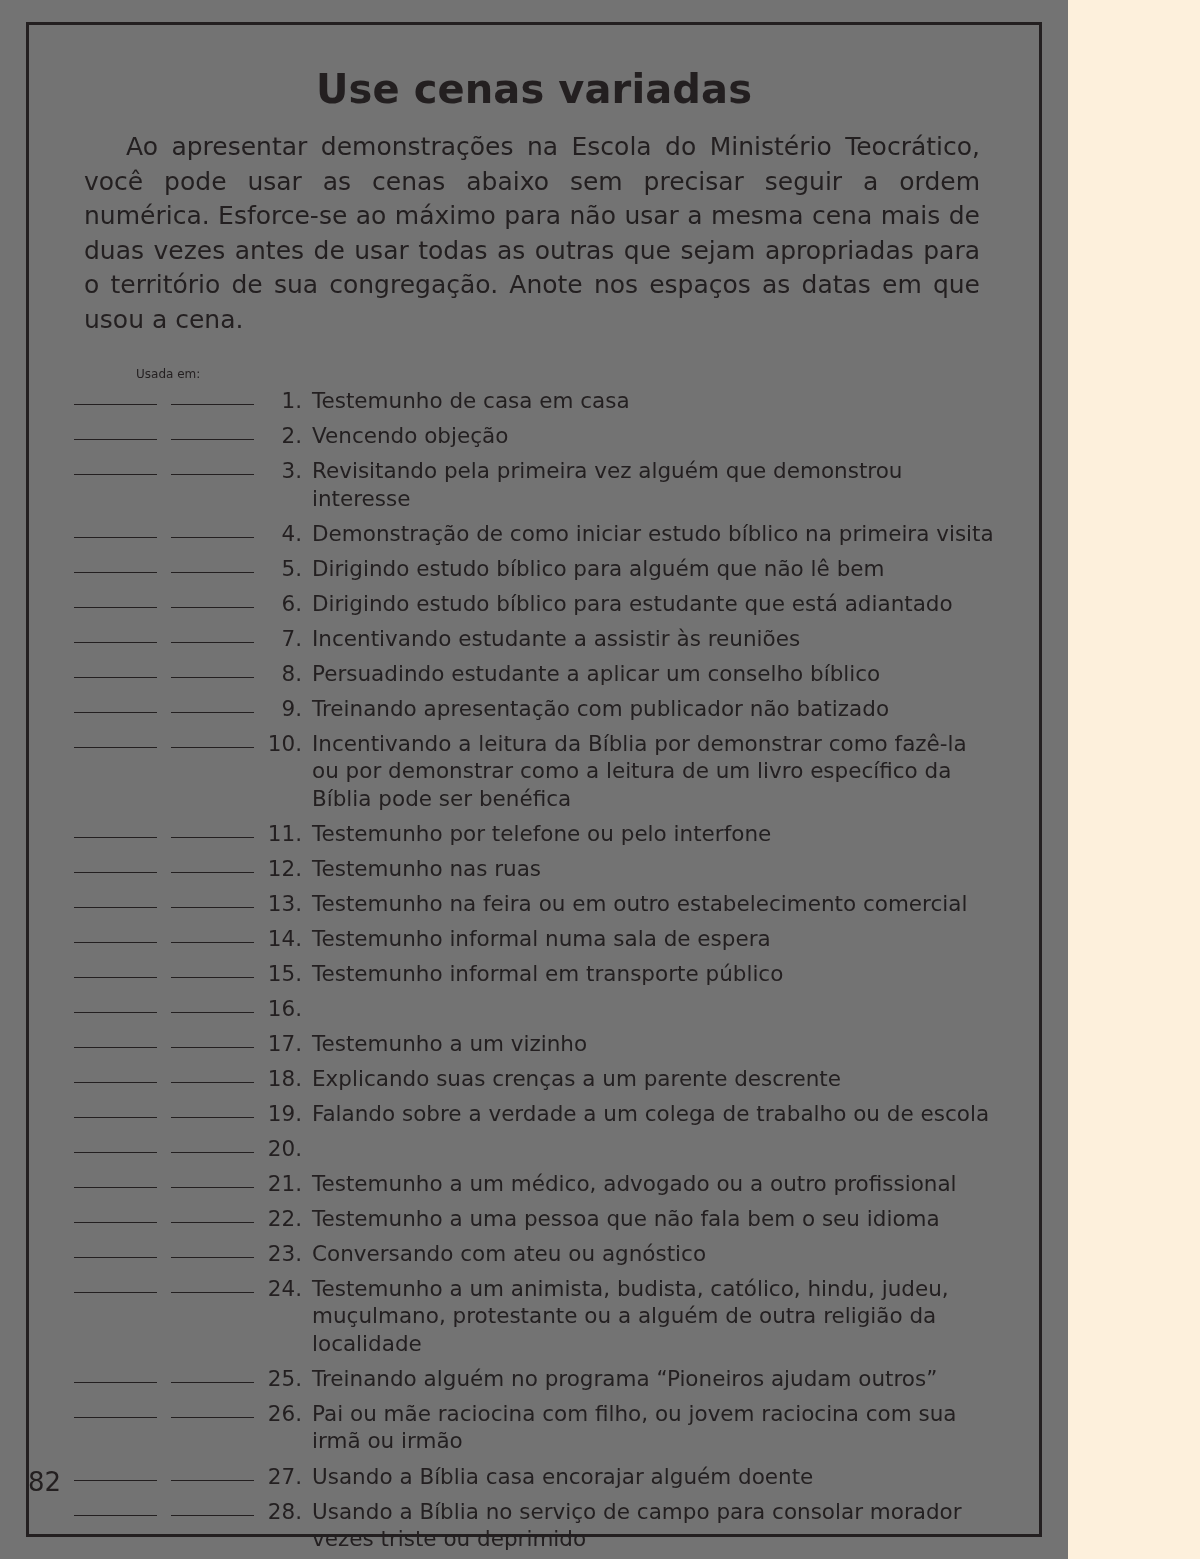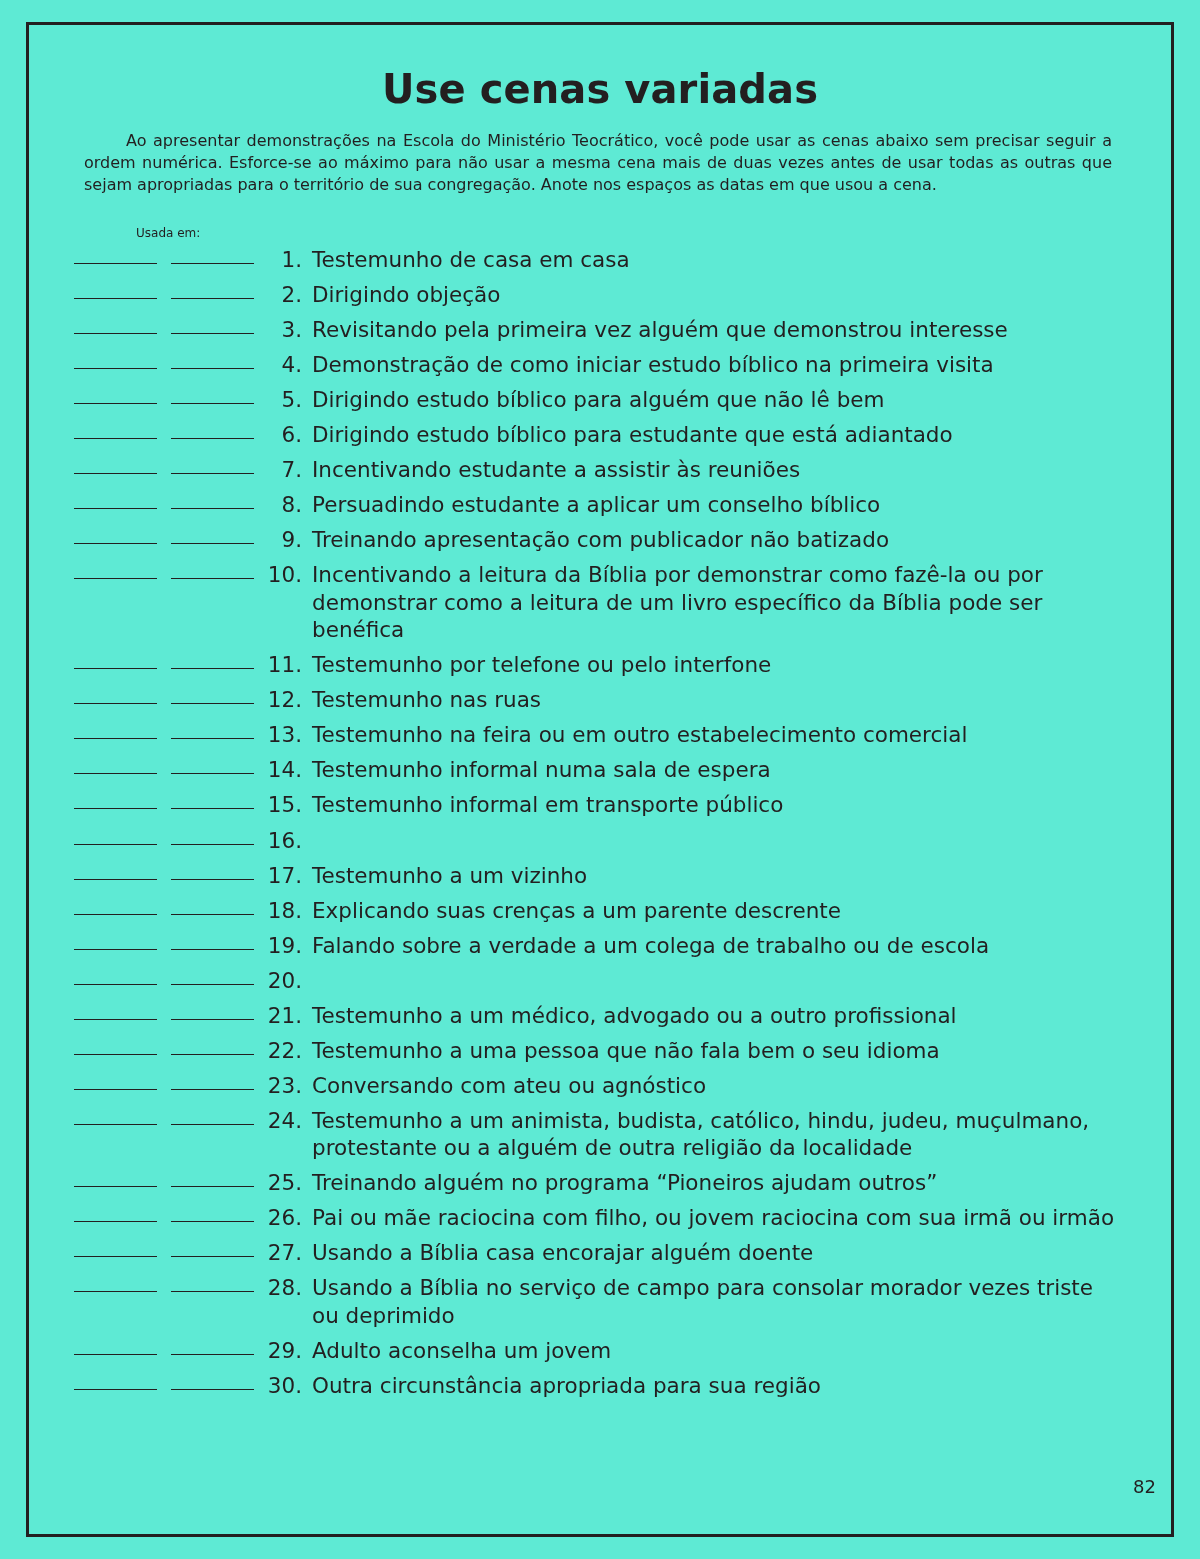--- a/index.html
+++ b/index.html
@@ -10,23 +10,23 @@
   body {
     width: 1200px;
     height: 1559px;
     font-family: "DejaVu Sans", sans-serif;
     color: #231f20;
     overflow: hidden;
   }
   .page {
     position: relative;
     box-sizing: border-box;
-    width: 1200px;
+    width: 1068px;
     height: 1559px;
-    background: #5eead4;
+    background: #737373;
     padding: 26px 28px;
   }
   .page-border {
     position: absolute;
     left: 26px;
     top: 22px;
     right: 26px;
     bottom: 22px;
     border: 3px solid #231f20;
     pointer-events: none;
@@ -38,21 +38,21 @@
     height: 100%;
   }
   h1.title {
     font-size: 40px;
     font-weight: bold;
     text-align: center;
     margin: 14px 0 18px 0;
     letter-spacing: 0.1px;
   }
   p.intro {
-    font-size: 16px;
+    font-size: 25px;
     line-height: 1.38;
     margin: 0 14px 0 10px;
     text-align: justify;
     text-indent: 42px;
   }
   .usada-label {
     font-size: 12px;
     margin: 30px 0 6px 62px;
   }
   ul.scenes {
@@ -85,24 +85,24 @@
     width: 46px;
     text-align: right;
     padding-right: 10px;
   }
   .txt {
     flex: 1 1 auto;
   }
   .page-number {
     position: absolute;
     left: 0;
-    right: 16px;
+    right: 0;
     bottom: 36px;
-    text-align: right;
-    font-size: 18px;
+    text-align: left;
+    font-size: 26px;
   }
 </style>
 </head>
 <body>
 
 <div class="page">
   <div class="page-border"></div>
   <div class="content">
 
     <h1 class="title">Use cenas variadas</h1>
@@ -119,21 +119,21 @@
           </span>
           <span class="num">1.</span>
           <span class="txt">Testemunho de casa em casa</span>
         </li>
         <li>
           <span class="blanks">
             <span class="blank"></span>
             <span class="blank"></span>
           </span>
           <span class="num">2.</span>
-          <span class="txt">Dirigindo objeção</span>
+          <span class="txt">Vencendo objeção</span>
         </li>
         <li>
           <span class="blanks">
             <span class="blank"></span>
             <span class="blank"></span>
           </span>
           <span class="num">3.</span>
           <span class="txt">Revisitando pela primeira vez alguém que demonstrou interesse</span>
         </li>
         <li>

